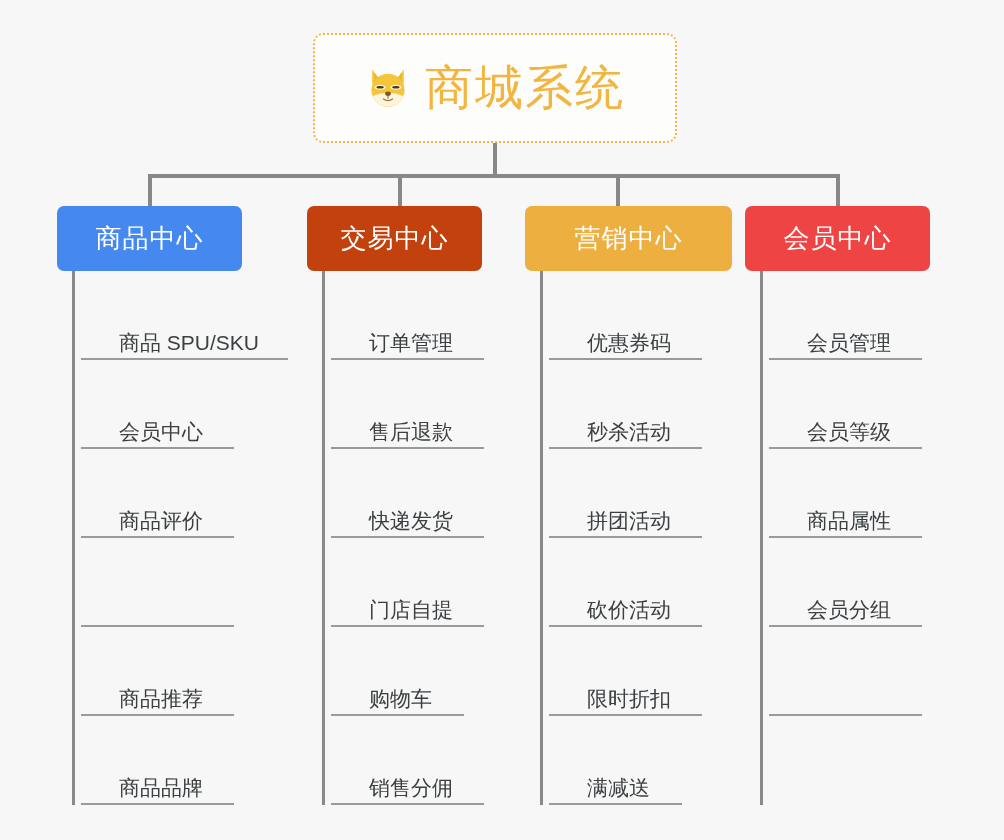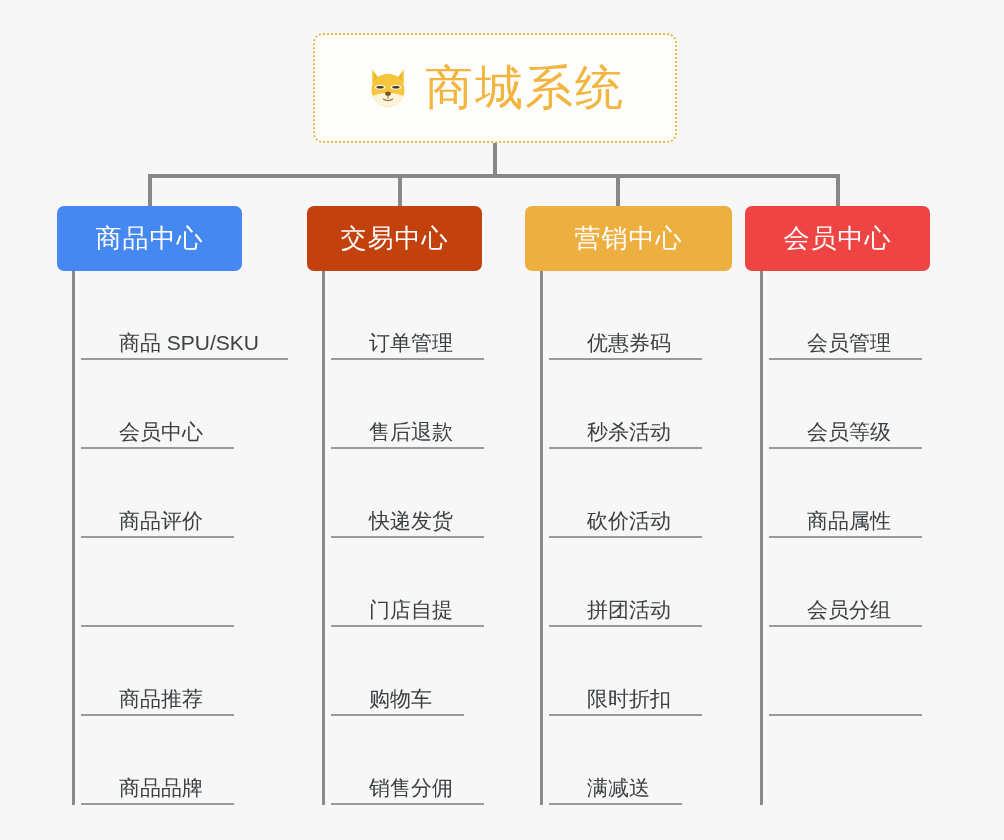--- a/index.html
+++ b/index.html
@@ -239,25 +239,25 @@
           <div class="leaf-item">
             <div class="leaf-underline" style="width: 153px;"></div>
             <span class="leaf-text">优惠券码</span>
           </div>
           <div class="leaf-item">
             <div class="leaf-underline" style="width: 153px;"></div>
             <span class="leaf-text">秒杀活动</span>
           </div>
           <div class="leaf-item">
             <div class="leaf-underline" style="width: 153px;"></div>
+            <span class="leaf-text">拼团活动</span>
+          </div>
+          <div class="leaf-item">
+            <div class="leaf-underline" style="width: 153px;"></div>
             <span class="leaf-text">砍价活动</span>
-          </div>
-          <div class="leaf-item">
-            <div class="leaf-underline" style="width: 153px;"></div>
-            <span class="leaf-text">拼团活动</span>
           </div>
           <div class="leaf-item">
             <div class="leaf-underline" style="width: 153px;"></div>
             <span class="leaf-text">限时折扣</span>
           </div>
           <div class="leaf-item">
             <div class="leaf-underline" style="width: 133px;"></div>
             <span class="leaf-text">满减送</span>
           </div>
         </div>

